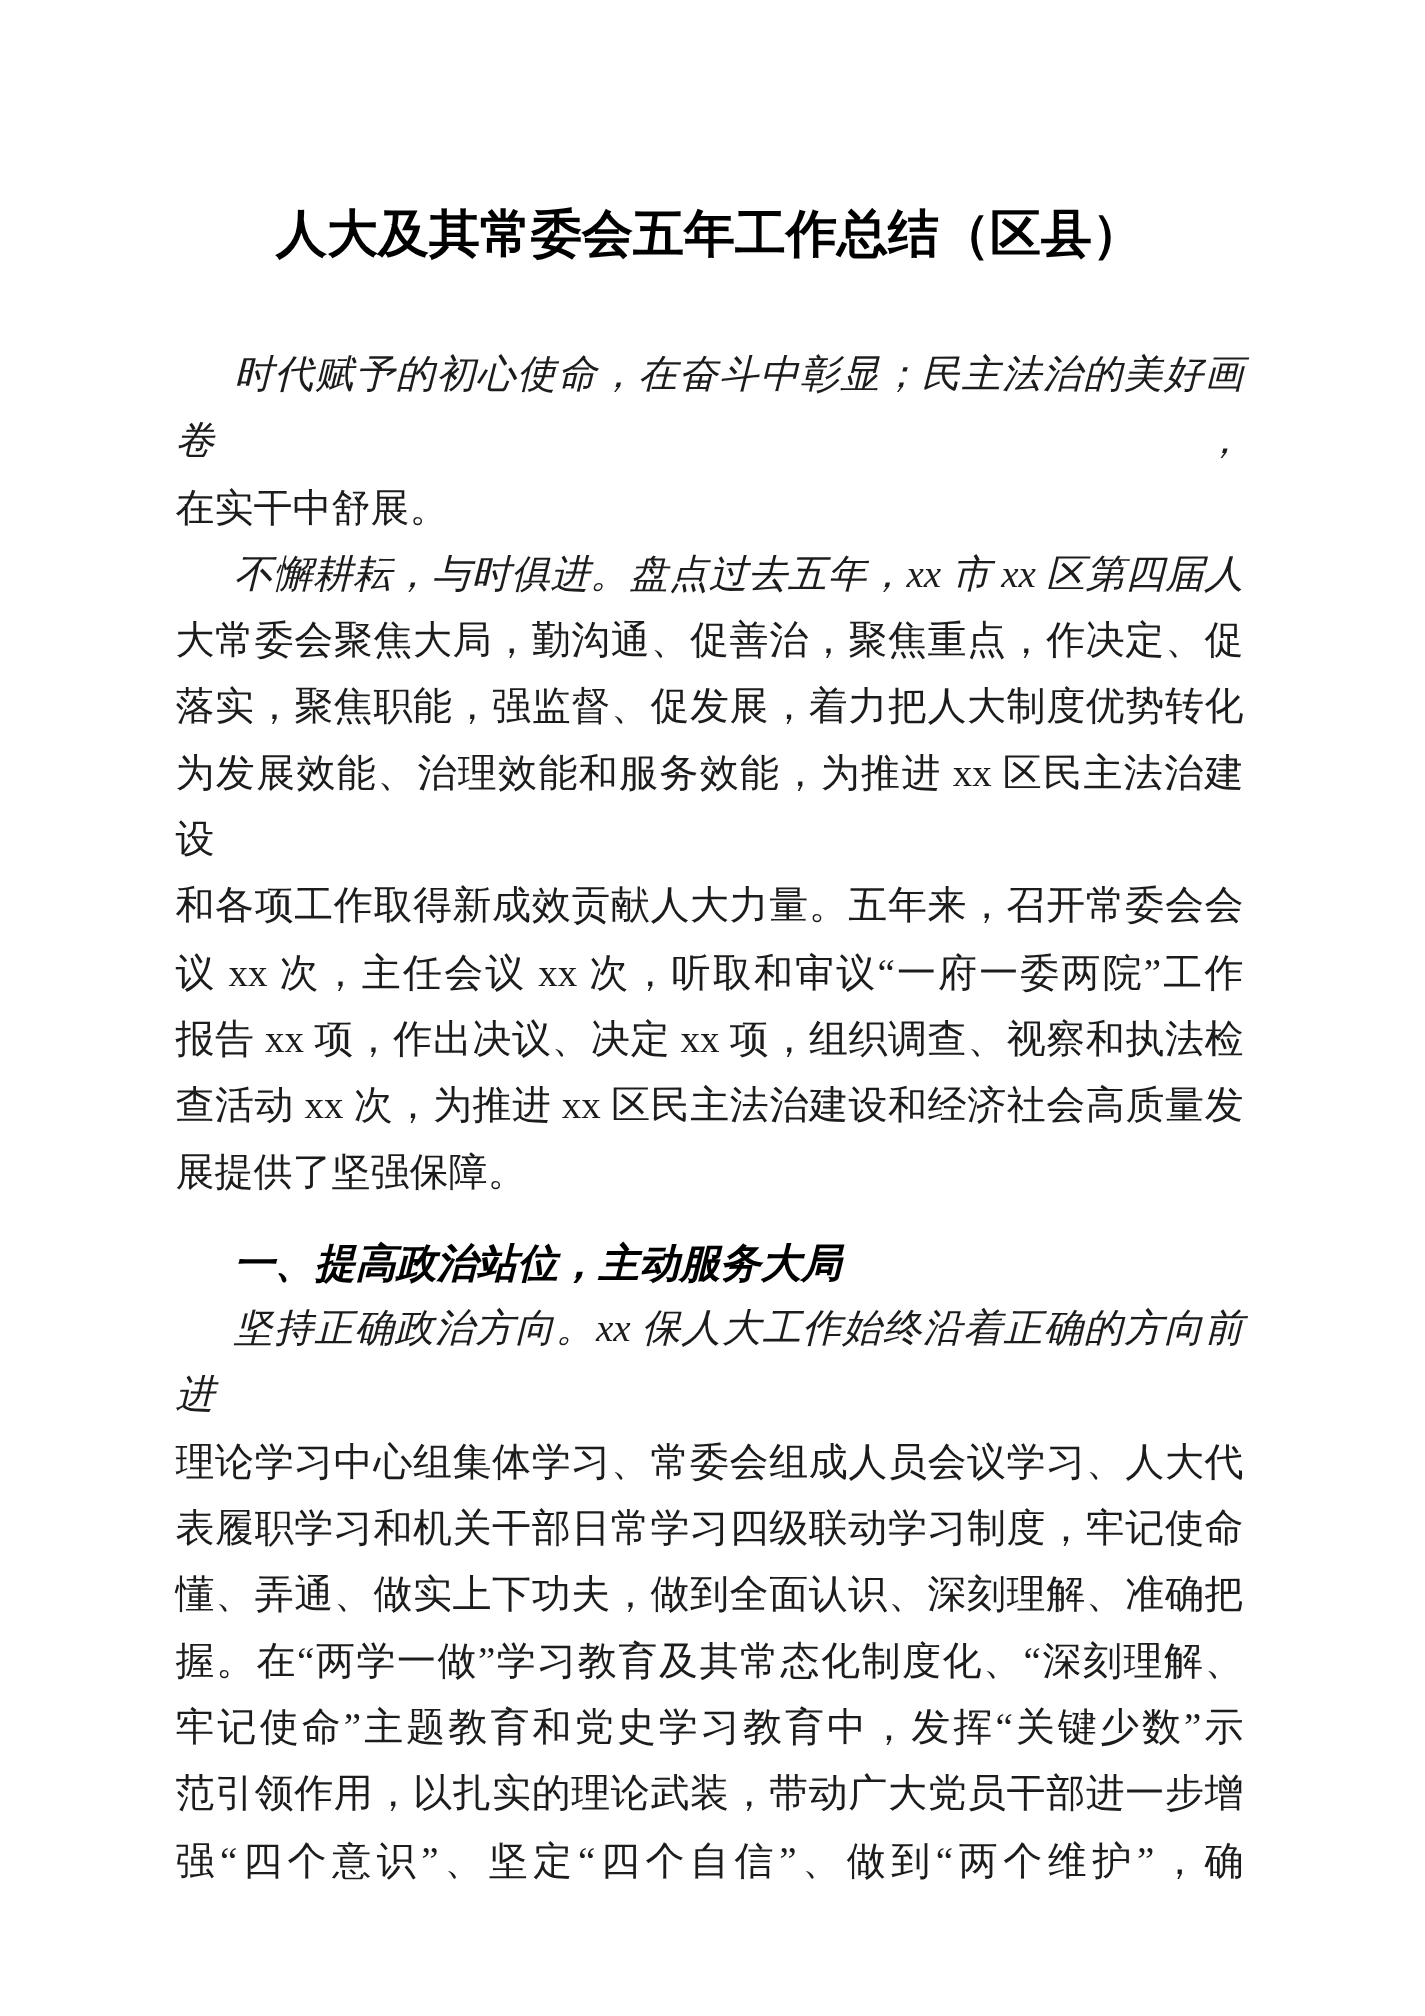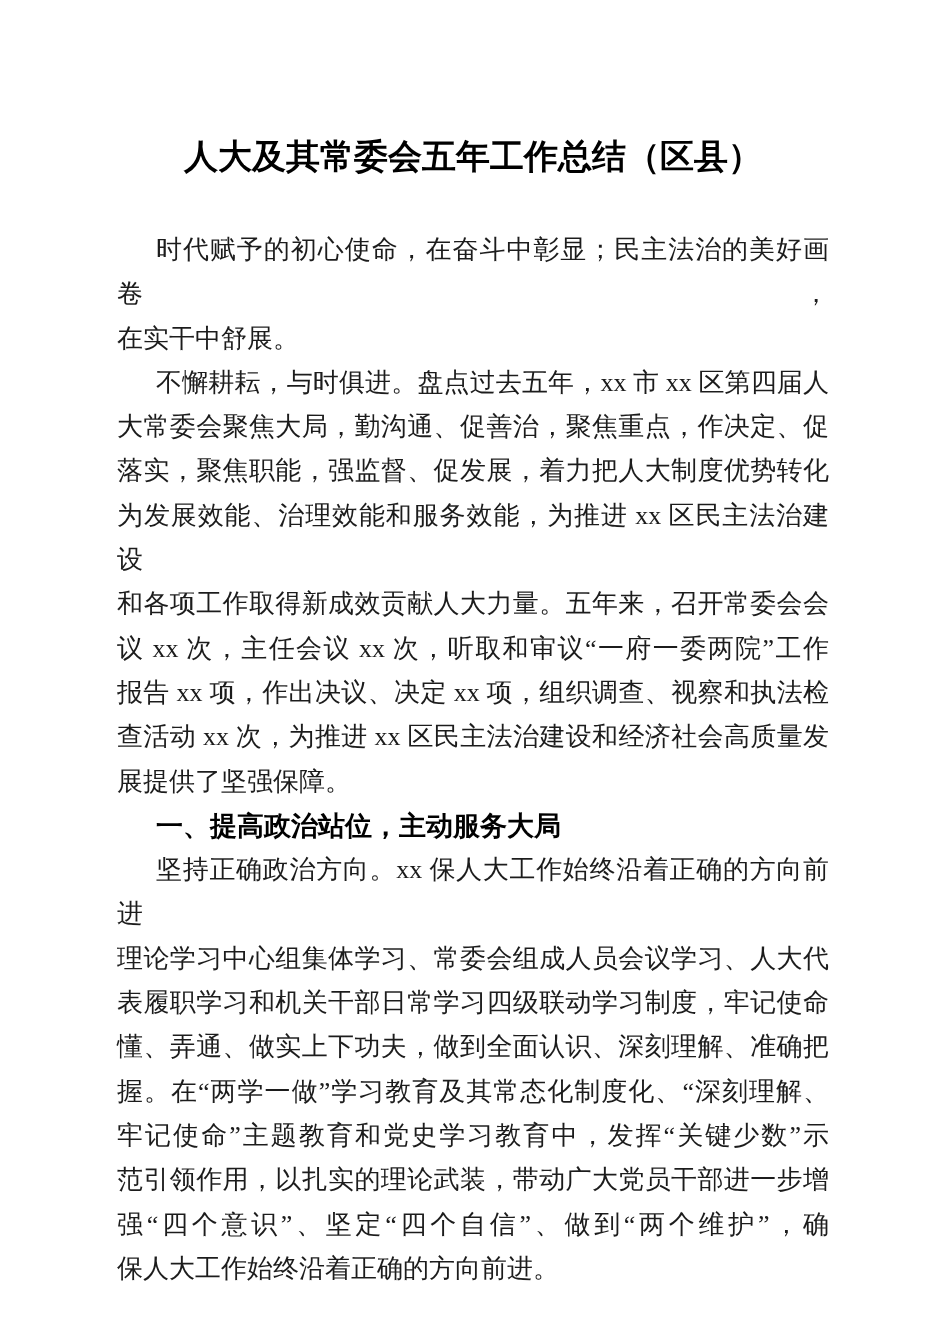--- a/index.html
+++ b/index.html
@@ -35,27 +35,29 @@
     color: #1c1c1c;
     text-align: left;
     white-space: normal;
   }
   .line.fill {
     text-align: justify;
     text-align-last: justify;
   }
   .line.indent {
     text-indent: 39px;
+    font-style: italic;
   }
   .line.heading {
     font-family: "Liberation Sans", sans-serif;
     font-weight: 700;
     font-size: 27px;
     color: #000000;
     text-align-last: left;
+    margin-top: 16px;
   }
 </style>
 </head>
 <body>
 
 <div class="page">
   <h1 class="doc-title">人大及其常委会五年工作总结（区县）</h1>
   <div class="doc-body" id="doc-body">
       <div class="line indent fill">时代赋予的初心使命，在奋斗中彰显；民主法治的美好画卷，</div>
       <div class="line">在实干中舒展。</div>
@@ -70,15 +72,14 @@
       <div class="line">展提供了坚强保障。</div>
       <div class="line heading indent">一、提高政治站位，主动服务大局</div>
       <div class="line indent fill">坚持正确政治方向。xx 保人大工作始终沿着正确的方向前进</div>
       <div class="line fill">理论学习中心组集体学习、常委会组成人员会议学习、人大代</div>
       <div class="line fill">表履职学习和机关干部日常学习四级联动学习制度，牢记使命</div>
       <div class="line fill">懂、弄通、做实上下功夫，做到全面认识、深刻理解、准确把</div>
       <div class="line fill">握。在“两学一做”学习教育及其常态化制度化、“深刻理解、</div>
       <div class="line fill">牢记使命”主题教育和党史学习教育中，发挥“关键少数”示</div>
       <div class="line fill">范引领作用，以扎实的理论武装，带动广大党员干部进一步增</div>
       <div class="line fill">强“四个意识”、坚定“四个自信”、做到“两个维护”，确</div>
-      <div class="line">保人大工作始终沿着正确的方向前进。</div>
     </div>
 </div>
 
 </body></html>

